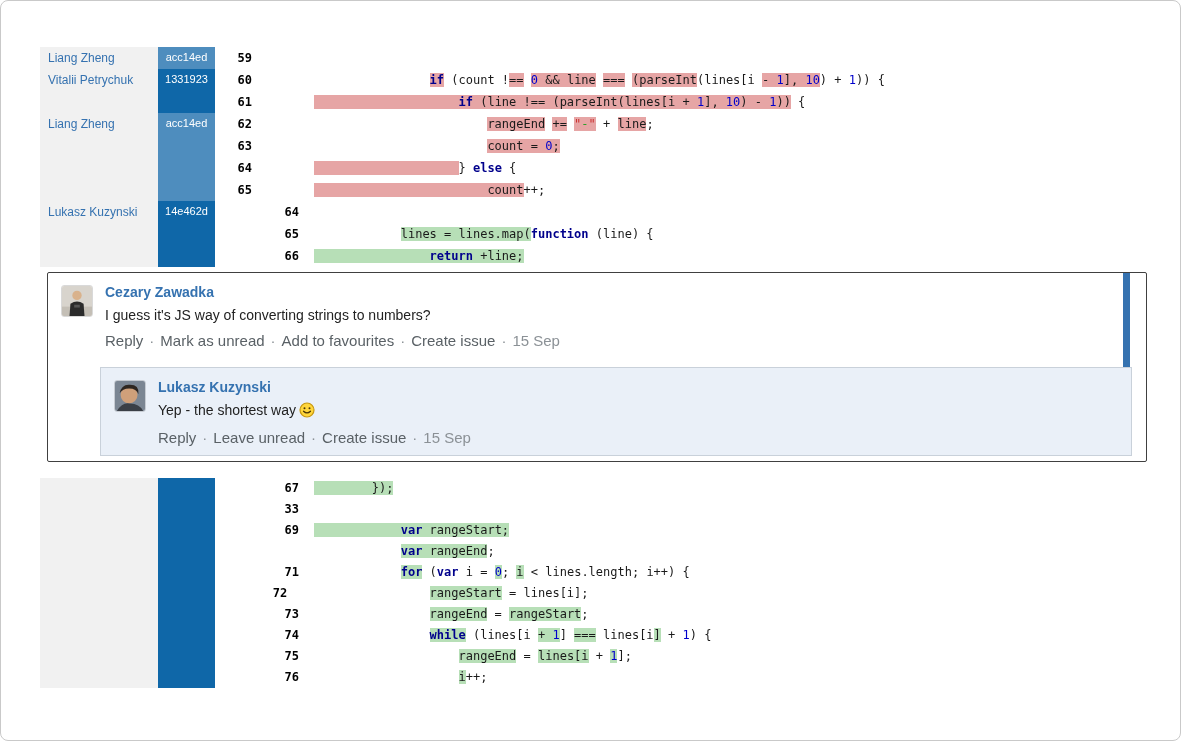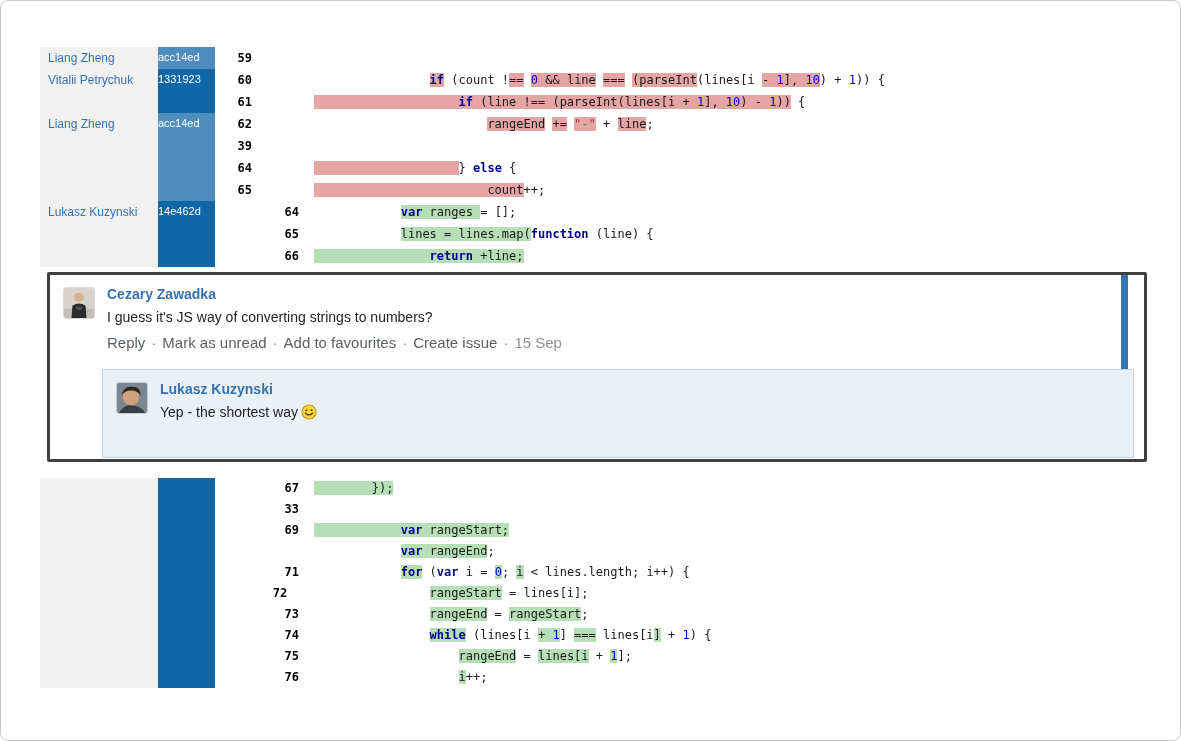--- a/index.html
+++ b/index.html
@@ -3,36 +3,36 @@
 <meta charset="utf-8">
 <style>
   html,body{margin:0;padding:0;background:#fff;}
   body{width:1181px;height:741px;position:relative;font-family:"Liberation Sans",sans-serif;overflow:hidden;}
   .page-frame{position:absolute;inset:0;border:1px solid #c9c9c9;border-radius:8px;box-sizing:border-box;background:#fff;}
 
   
   .diff{position:absolute;display:grid;grid-template-columns:118px 57px 46px 47px 2px 1fr;font-family:"DejaVu Sans Mono","Liberation Mono",monospace;font-size:12px;}
   .cell{overflow:hidden;white-space:pre;}
   .cell-author{background:var(--authorcol);font-family:"Liberation Sans",sans-serif;font-size:12px;color:var(--link);padding:4px 4px 0 8px;box-sizing:border-box;white-space:nowrap;}
-  .cell-hash{color:#fff;font-family:"Liberation Sans",sans-serif;font-size:11px;text-align:left;padding-top:4px;box-sizing:border-box;}
+  .cell-hash{color:#fff;font-family:"Liberation Sans",sans-serif;font-size:11px;text-align:center;padding-top:4px;box-sizing:border-box;}
   .cell-hash.light{background:var(--commitlight);}
   .cell-hash.dark{background:var(--commitdark);}
   .cell-num{text-align:right;font-weight:bold;box-sizing:border-box;}
   .cell-num.oldn{padding-right:9px;}
   .cell-num.newn{padding-right:9px;}
   .cell-code{padding-left:4px;box-sizing:border-box;color:#1a1a1a;}
   .del .h{background:var(--delhl);}
   .add .h{background:var(--addhl);}
   .kw{color:var(--kw);font-weight:bold;}
   .num{color:var(--numc);}
   .strq{color:var(--strq);}
   .str{color:var(--str);}
 
   
-  .comments{position:absolute;left:47px;top:272px;width:1100px;height:190px;background:#fff;border:3px solid #404040;border-radius:2px;box-sizing:border-box;}
+  .comments{position:absolute;left:47px;top:272px;width:1100px;height:190px;background:#fff;border:1px solid #404040;border-radius:2px;box-sizing:border-box;}
   .unread-stripe{position:absolute;top:0;right:16px;width:7px;height:94px;background:var(--stripe);}
   .avatar{position:absolute;width:32px;height:32px;border-radius:3px;overflow:hidden;border:1px solid rgba(0,0,0,.15);box-sizing:border-box;cursor:pointer;}
   .cname{position:absolute;font-size:14px;font-weight:bold;color:var(--link);text-decoration:none;cursor:pointer;}
   .cbody{position:absolute;font-size:14px;color:#222;}
   .cactions{position:absolute;font-size:15px;color:var(--actiondate);}
   .cactions .act{color:var(--actionlink);cursor:pointer;}
   .cactions .dot{color:var(--actiondate);padding:0 6px;}
   .cactions .cdate{color:var(--actiondate);}
   .reply-box{position:absolute;left:52px;top:94px;width:1032px;height:89px;background:var(--replybg);border:1px solid var(--replyborder);box-sizing:border-box;}
   .emoticon{vertical-align:-3px;margin-left:3px;}
@@ -60,35 +60,35 @@
     <div class="cell cell-div del" style="grid-area: 2 / 5; line-height: 22px;"></div>
     <div class="cell cell-code del" style="grid-area: 2 / 6; line-height: 22px;"><span class="">                </span><span class="kw h">if</span><span class=""> (count !</span><span class=" h">==</span><span class=""> </span><span class="num h">0</span><span class=" h"> &amp;&amp; </span><span class=" h">line</span><span class=""> </span><span class=" h">===</span><span class=""> </span><span class=" h">(parseInt</span><span class="">(lines[i </span><span class=" h">- </span><span class="num h">1</span><span class=" h">], </span><span class="num h">10</span><span class="">) + </span><span class="num">1</span><span class="">)) {</span></div>
     <div class="cell cell-num oldn del" style="grid-area: 3 / 3; line-height: 22px; padding-left: 11px;">61</div>
     <div class="cell cell-num newn del" style="grid-area: 3 / 4; line-height: 22px;"></div>
     <div class="cell cell-div del" style="grid-area: 3 / 5; line-height: 22px;"></div>
     <div class="cell cell-code del" style="grid-area: 3 / 6; line-height: 22px;"><span class=" h">                    </span><span class="kw h">if</span><span class=" h"> (line !== (parseInt(lines[i + </span><span class="num h">1</span><span class=" h">], </span><span class="num h">10</span><span class=" h">) - </span><span class="num h">1</span><span class=" h">))</span><span class=""> {</span></div>
     <div class="cell cell-num oldn del" style="grid-area: 4 / 3; line-height: 22px;">62</div>
     <div class="cell cell-num newn del" style="grid-area: 4 / 4; line-height: 22px;"></div>
     <div class="cell cell-div del" style="grid-area: 4 / 5; line-height: 22px;"></div>
     <div class="cell cell-code del" style="grid-area: 4 / 6; line-height: 22px;"><span class="">                        </span><span class=" h">rangeEnd</span><span class=""> </span><span class=" h">+=</span><span class=""> </span><span class="strq h">"</span><span class="str h">-</span><span class="strq h">"</span><span class=""> + </span><span class=" h">line</span><span class="">;</span></div>
-    <div class="cell cell-num oldn del" style="grid-area: 5 / 3; line-height: 22px;">39</div>
+    <div class="cell cell-num oldn del" style="grid-area: 5 / 3; line-height: 22px;">63</div>
     <div class="cell cell-num newn del" style="grid-area: 5 / 4; line-height: 22px;"></div>
     <div class="cell cell-div del" style="grid-area: 5 / 5; line-height: 22px;"></div>
+    <div class="cell cell-code del" style="grid-area: 5 / 6; line-height: 22px;"><span class="">                        </span><span class=" h">count = </span><span class="num h">0</span><span class=" h">;</span></div>
     <div class="cell cell-num oldn del" style="grid-area: 6 / 3; line-height: 22px;">64</div>
     <div class="cell cell-num newn del" style="grid-area: 6 / 4; line-height: 22px;"></div>
     <div class="cell cell-div del" style="grid-area: 6 / 5; line-height: 22px;"></div>
     <div class="cell cell-code del" style="grid-area: 6 / 6; line-height: 22px;"><span class=" h">                    </span><span class="">} </span><span class="kw">else</span><span class=""> {</span></div>
     <div class="cell cell-num oldn del" style="grid-area: 7 / 3; line-height: 22px;">65</div>
     <div class="cell cell-num newn del" style="grid-area: 7 / 4; line-height: 22px;"></div>
     <div class="cell cell-div del" style="grid-area: 7 / 5; line-height: 22px;"></div>
     <div class="cell cell-code del" style="grid-area: 7 / 6; line-height: 22px;"><span class=" h">                        </span><span class=" h">count</span><span class="">++;</span></div>
     <div class="cell cell-num oldn add" style="grid-area: 8 / 3; line-height: 22px;"></div>
     <div class="cell cell-num newn add" style="grid-area: 8 / 4; line-height: 22px;">64</div>
     <div class="cell cell-div add" style="grid-area: 8 / 5; line-height: 22px;"></div>
-    <div class="cell cell-code add" style="grid-area: 8 / 6; line-height: 22px;"><span class="">            </span><span class="kw h">var</span><span class=" h"> ranges </span><span class="">= [];</span></div>
     <div class="cell cell-num oldn add" style="grid-area: 9 / 3; line-height: 22px;"></div>
     <div class="cell cell-num newn add" style="grid-area: 9 / 4; line-height: 22px;">65</div>
     <div class="cell cell-div add" style="grid-area: 9 / 5; line-height: 22px;"></div>
     <div class="cell cell-code add" style="grid-area: 9 / 6; line-height: 22px;"><span class="">            </span><span class=" h">lines = lines.map(</span><span class="kw">function</span><span class=""> (line) {</span></div>
     <div class="cell cell-num oldn add" style="grid-area: 10 / 3; line-height: 22px;"></div>
     <div class="cell cell-num newn add" style="grid-area: 10 / 4; line-height: 22px;">66</div>
     <div class="cell cell-div add" style="grid-area: 10 / 5; line-height: 22px;"></div>
     <div class="cell cell-code add" style="grid-area: 10 / 6; line-height: 22px;"><span class=" h">                </span><span class="kw h">return</span><span class=" h"> +line;</span></div>
   </div>
 
@@ -119,20 +119,21 @@
     </div>
     <a class="cname" style="left:57px;top:11px;">Lukasz Kuzynski</a>
     <div class="cbody" style="left:57px;top:34px;">
       <span>Yep - the shortest way</span><svg class="emoticon" width="16" height="16" viewBox="0 0 16 16">
         <circle cx="8" cy="8" r="7" fill="#ffd63b" stroke="#c7970f" stroke-width="1.2"></circle>
         <circle cx="5.5" cy="6.3" r="1" fill="#4a3606"></circle>
         <circle cx="10.5" cy="6.3" r="1" fill="#4a3606"></circle>
         <path d="M4.5 9.2 Q8 12.6 11.5 9.2" fill="none" stroke="#4a3606" stroke-width="1.2" stroke-linecap="round"></path>
       </svg>
     </div>
+    <div class="cactions" id="actions-reply" style="left:57px;top:61px;"><span class="act">Reply</span><span class="dot">·</span><span class="act">Leave unread</span><span class="dot">·</span><span class="act">Create issue</span><span class="dot">·</span><span class="cdate">15 Sep</span></div>
   </div>
 </div>
 
 <div id="diff-bottom" class="diff" style="left: 40px; top: 478px; width: 1106px; grid-auto-rows: 21px;">
     <div class="cell cell-author" style="grid-area: 1 / 1 / span 10;"></div>
     <div class="cell cell-hash dark" style="grid-area: 1 / 2 / span 10;"></div>
     <div class="cell cell-num oldn add" style="grid-area: 1 / 3; line-height: 21px;"></div>
     <div class="cell cell-num newn add" style="grid-area: 1 / 4; line-height: 21px;">67</div>
     <div class="cell cell-div add" style="grid-area: 1 / 5; line-height: 21px;"></div>
     <div class="cell cell-code add" style="grid-area: 1 / 6; line-height: 21px;"><span class=" h">        });</span></div>

